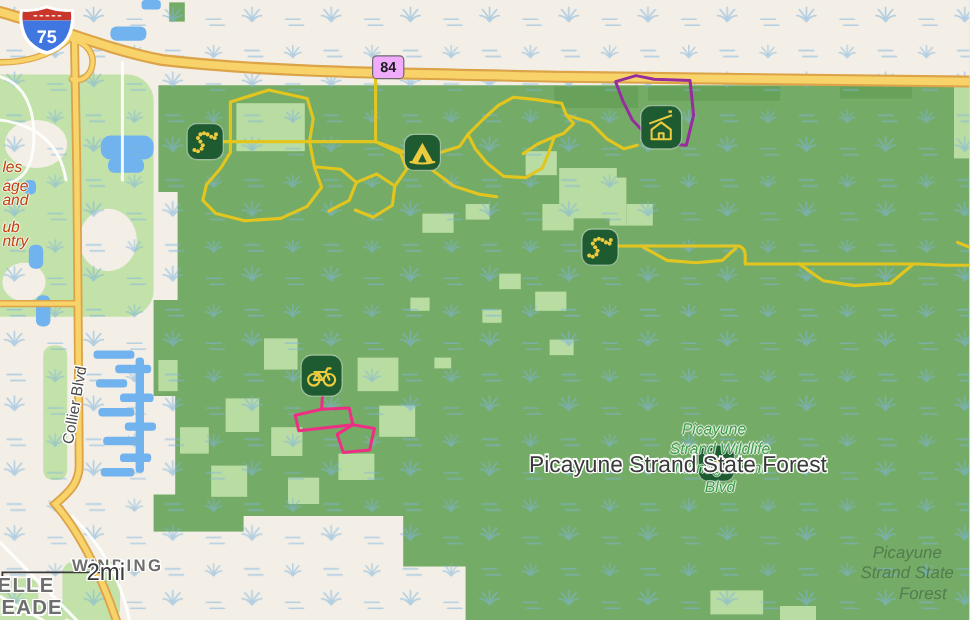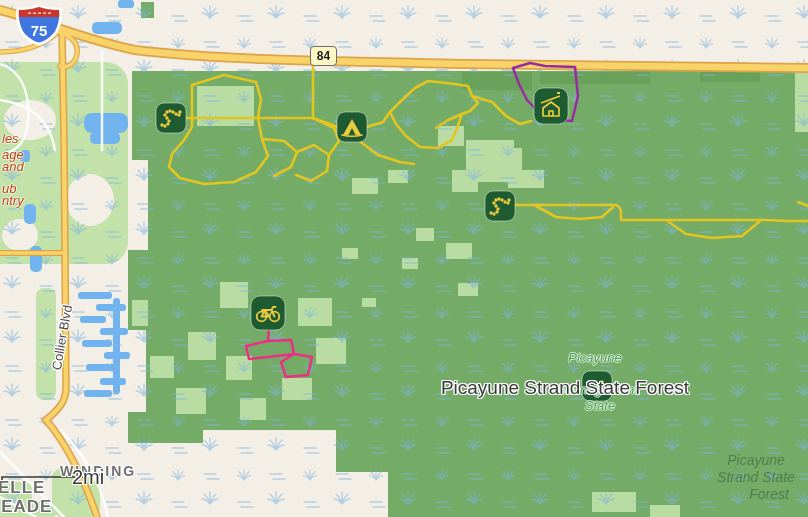--- a/index.html
+++ b/index.html
@@ -27,21 +27,21 @@
   .lbl-se{position:absolute;left:698px;top:452px;width:116px;text-align:center;
         font-style:italic;font-size:14px;color:#527d4e;line-height:17px;}
   .lbl-winding{left:60px;top:424px;font-size:14px;font-weight:bold;letter-spacing:2px;
         color:#6e6e6e;line-height:19px;}
   .lbl-town{font-size:17px;font-weight:bold;letter-spacing:1px;color:#6e6e6e;}
   .town1{left:-2px;top:478px;} .town2{left:-14px;top:497px;}
   .lbl-collier{left:12px;top:330px;width:100px;text-align:center;font-size:13px;
         color:#4c4c4c;transform:rotate(-80deg);}
   .club{left:2px;font-size:13px;font-style:italic;color:#c2410c;}
   .lbl-scale{left:72px;top:466px;font-size:20px;color:#383838;}
-  .shield-84{position:absolute;left:310px;top:46px;width:27px;height:20px;background:#fef9c3;
+  .shield-84{position:absolute;left:310px;top:46px;width:27px;height:20px;background:#f0abfc;
         border:1.5px solid #6b6b6b;border-radius:4px;display:flex;align-items:center;
         justify-content:center;font-size:12px;font-weight:bold;color:#1e1e1e;box-sizing:border-box;}
 </style>
 </head>
 <body>
 
 <div id="map">
 
 <svg width="808" height="517" viewBox="0 0 808 517">
   <defs>
@@ -279,22 +279,23 @@
           <rect x="27" y="6.5" width="3" height="1.3"></rect>
       <rect x="32" y="6.5" width="3" height="1.3"></rect>
     </g>
     <text x="23" y="30" text-anchor="middle" font-size="15" font-weight="bold" fill="#ffffff" font-family="Liberation Sans, sans-serif">75</text>
   </g>
 
   <path d="M2,484 V477 H86 V484" fill="none" stroke="#3a3a3a" stroke-width="1.6"></path>
 </svg>
 
   <div class="lbl lbl-green-it halo-soft wl1">Picayune</div>
+  <div class="lbl lbl-green-it halo-soft wl2">Strand Wildlife</div>
   <div class="lbl lbl-green-it halo-soft wl3">Management</div>
-  <div class="lbl lbl-green-it halo-soft wl4">State</div>
+  <div class="lbl lbl-green-it halo-soft wl4">Blvd</div>
 
   <div class="lbl lbl-forest-main halo">Picayune Strand State Forest</div>
 
   <div class="lbl-se">
     <div>Picayune</div>
     <div>Strand State</div>
     <div style="padding-left:26px">Forest</div>
   </div>
 
   <div class="lbl lbl-winding halo">

